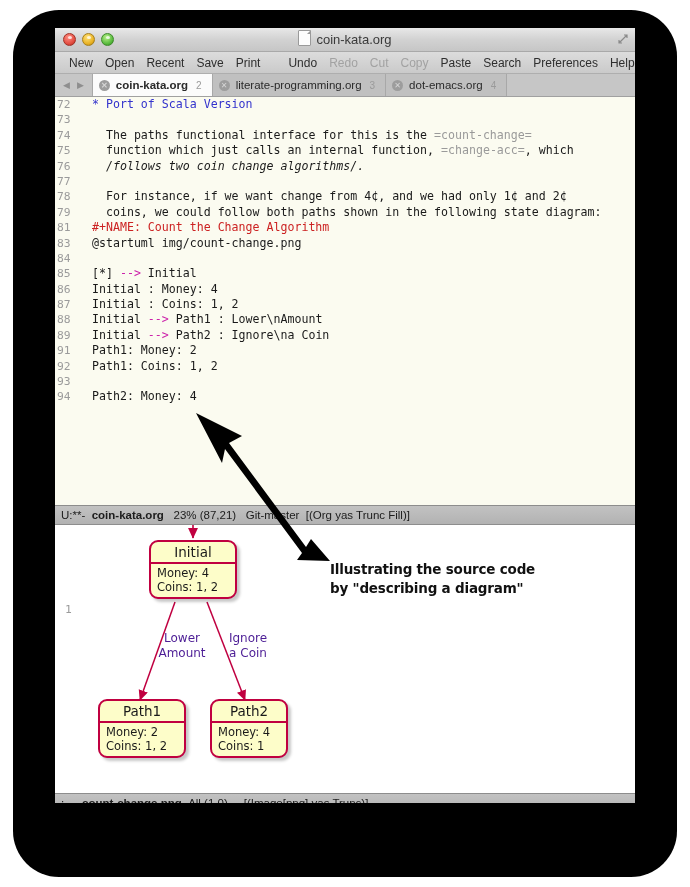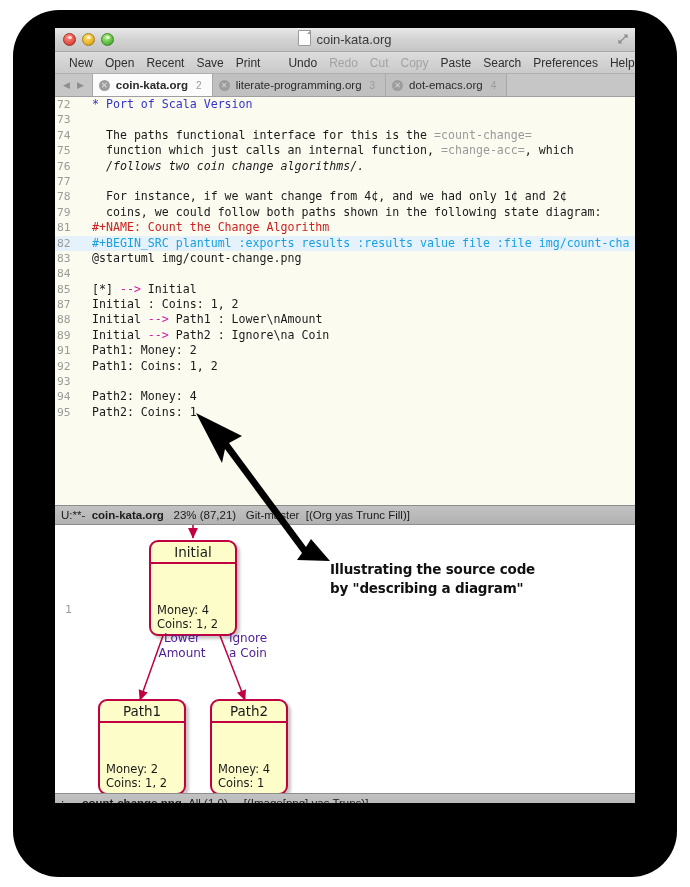--- a/index.html
+++ b/index.html
@@ -185,21 +185,21 @@
     box-sizing: border-box;
   }
   .node-title {
     text-align: center;
     font-size: 13.5px; color: #1a1a1a;
     padding: 2px 10px 2px;
     border-bottom: 2px solid #c00040;
   }
   .node-body {
     padding: 2px 12px 3px 6px;
-    font-size: 11.5px; color: #1a1a1a; line-height: 14px; margin-top: 37px;
+    font-size: 11.5px; color: #1a1a1a; line-height: 14px;
   }
 
   .edge-label {
     position: absolute;
     font-family: "DejaVu Sans", sans-serif;
     font-size: 12px; color: #4c1d95; line-height: 15px;
     text-align: center;
   }
 
   .diag-svg { position: absolute; left: 0; top: 0; }
@@ -297,32 +297,31 @@
   <div class="buffer" id="buffer">
       <div class="code-line"><span class="ln">72</span><span class="c-head">* Port of Scala Version</span></div>
       <div class="code-line"><span class="ln">73</span><span class="c-plain"></span></div>
       <div class="code-line"><span class="ln">74</span><span class="c-plain">  The paths functional interface for this is the </span><span class="c-verb">=count-change=</span></div>
       <div class="code-line"><span class="ln">75</span><span class="c-plain">  function which just calls an internal function, </span><span class="c-verb">=change-acc=</span><span class="c-plain">, which</span></div>
       <div class="code-line"><span class="ln">76</span><span class="c-italic">  /follows two coin change algorithms/.</span></div>
       <div class="code-line"><span class="ln">77</span><span class="c-plain"></span></div>
       <div class="code-line"><span class="ln">78</span><span class="c-plain">  For instance, if we want change from 4¢, and we had only 1¢ and 2¢</span></div>
       <div class="code-line"><span class="ln">79</span><span class="c-plain">  coins, we could follow both paths shown in the following state diagram:</span></div>
       <div class="code-line"><span class="ln">81</span><span class="c-keyword">#+NAME: Count the Change Algorithm</span></div>
-      <div class="code-line src-hl"><span class="ln">82</span><span class="c-src">#+BEGIN_SRC plantuml :exports results :results value file :file img/count-cha</span></div>
       <div class="code-line"><span class="ln">83</span><span class="c-plain">@startuml img/count-change.png</span></div>
       <div class="code-line"><span class="ln">84</span><span class="c-plain"></span></div>
       <div class="code-line"><span class="ln">85</span><span class="c-plain">[*] </span><span class="c-arrow">--&gt;</span><span class="c-plain"> Initial</span></div>
+      <div class="code-line"><span class="ln">86</span><span class="c-plain">Initial : Money: 4</span></div>
       <div class="code-line"><span class="ln">87</span><span class="c-plain">Initial : Coins: 1, 2</span></div>
       <div class="code-line"><span class="ln">88</span><span class="c-plain">Initial </span><span class="c-arrow">--&gt;</span><span class="c-plain"> Path1 : Lower\nAmount</span></div>
       <div class="code-line"><span class="ln">89</span><span class="c-plain">Initial </span><span class="c-arrow">--&gt;</span><span class="c-plain"> Path2 : Ignore\na Coin</span></div>
       <div class="code-line"><span class="ln">91</span><span class="c-plain">Path1: Money: 2</span></div>
       <div class="code-line"><span class="ln">92</span><span class="c-plain">Path1: Coins: 1, 2</span></div>
       <div class="code-line"><span class="ln">93</span><span class="c-plain"></span></div>
       <div class="code-line"><span class="ln">94</span><span class="c-plain">Path2: Money: 4</span></div>
-      <div class="code-line"><span class="ln">95</span><span class="c-plain">Path2: Coins: 1</span></div>
     </div>
 
   <div class="modeline">
     <span>U:**-</span><span>  </span><span class="ml-strong">coin-kata.org</span><span>   </span><span>23% (87,21)</span><span>   </span><span>Git-master</span><span>  </span><span>[(Org yas Trunc Fill)]</span>
   </div>
 
   <div class="imgbuffer">
     <span class="img-ln">1</span>
 
     <svg class="diag-svg" width="580" height="268">

